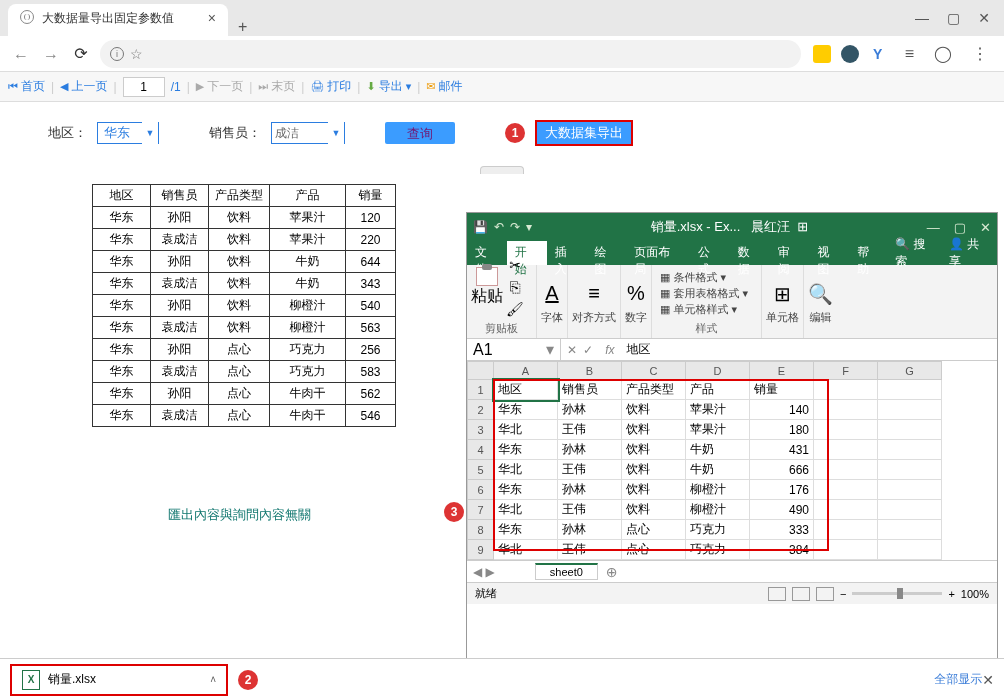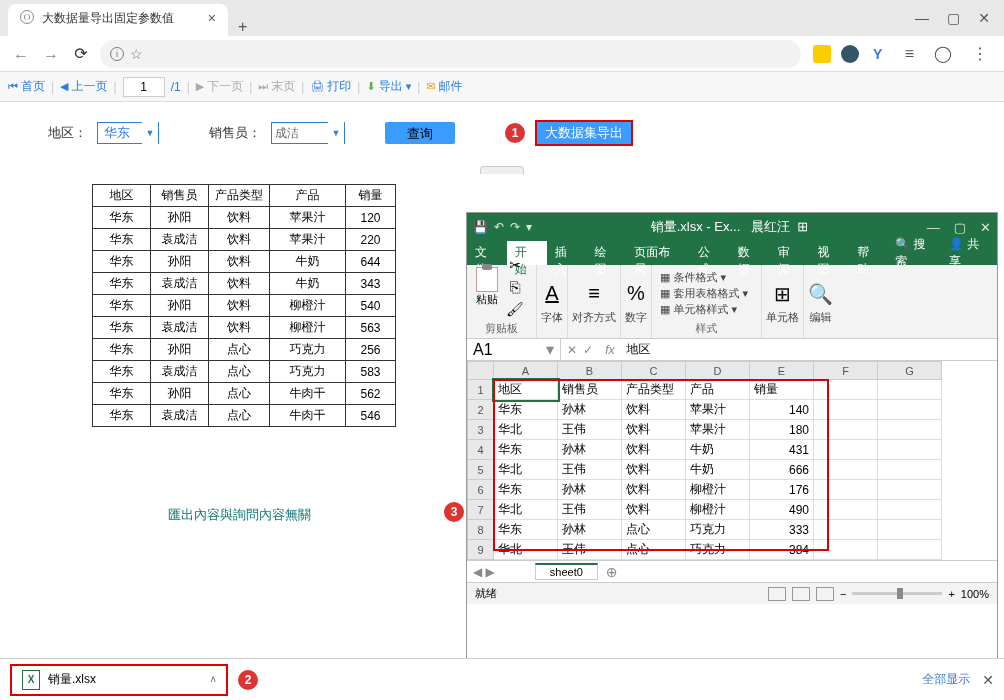--- a/index.html
+++ b/index.html
@@ -39,21 +39,21 @@
 .tb-input { width: 42px; height: 20px; border: 1px solid #ccc; text-align: center; font-size: 12px; }
 .tb-item.disabled { color: #aaa; }
 
 
 .filter-row { padding: 18px 0 10px 48px; display: flex; align-items: center; gap: 10px; font-size: 13px; }
 .filter-label { color: #333; }
 .combo { display: inline-flex; align-items: center; border: 1px solid #2b7de0; height: 22px; min-width: 62px; padding: 0 0 0 6px; color: #2b7de0; }
 .combo-arrow { width: 16px; height: 22px; background: #fff; display: flex; align-items: center; justify-content: center; color: #2b7de0; font-size: 9px; margin-left: auto; border-left: 0; }
 .combo2 { border: 1px solid #2b7de0; display: inline-flex; align-items: center; height: 22px; min-width: 74px; justify-content: space-between; }
 .combo2 input { border: none; width: 50px; height: 20px; padding: 0 3px; font-size: 12px; color: #666; outline: none; }
-.btn-blue { background: #3b9cff; color: #000000; border: none; padding: 3px 22px; height: 22px; font-size: 13px; cursor: pointer; border-radius: 2px; }
+.btn-blue { background: #3b9cff; color: #701a75; border: none; padding: 3px 22px; height: 22px; font-size: 13px; cursor: pointer; border-radius: 2px; }
 .btn-export { background: #3b9cff; color: #fff; border: 2px solid #d00; padding: 2px 8px; height: 26px; font-size: 13px; cursor: pointer; }
 .marker { width: 20px; height: 20px; background: #d33; color: #fff; border-radius: 50%; display: inline-flex; align-items: center; justify-content: center; font-size: 12px; font-weight: bold; }
 
 
 .handle-row { height: 20px; display: flex; justify-content: center; }
 .handle { width: 44px; height: 8px; background: #eee; border: 1px solid #ccc; border-bottom: none; border-radius: 4px 4px 0 0; margin-top: 10px; }
 
 
 .web-table-wrap { padding: 8px 0 0 92px; }
 table.web-table { border-collapse: collapse; }
@@ -120,21 +120,21 @@
 .view-ic { width: 18px; height: 14px; border: 1px solid #999; cursor: pointer; }
 .zoom-slider { width: 90px; height: 3px; background: #ccc; position: relative; }
 .zoom-slider::after { content: ""; position: absolute; left: 50%; top: -4px; width: 6px; height: 11px; background: #888; }
 
 
 .download-bar { position: absolute; left: 0; bottom: 0; width: 1004px; height: 42px; border-top: 1px solid #ccc; background: #fff; display: flex; align-items: center; padding: 0 10px; }
 .download-chip { border: 2px solid #d00; display: flex; align-items: center; gap: 8px; padding: 4px 10px; height: 32px; width: 218px; }
 .xlsx-icon { width: 18px; height: 20px; border: 1px solid #217346; position: relative; }
 .xlsx-icon::after { content: "X"; position: absolute; inset: 0; display: flex; align-items: center; justify-content: center; font-size: 10px; color: #217346; font-weight: bold; }
 .download-chip .chev { margin-left: auto; color: #555; font-size: 10px; cursor: pointer; }
-.dl-right { margin-left: auto; color: #3b7dd8; font-size: 12px; cursor: pointer; display: flex; align-items: center; gap: 12px; }
+.dl-right { margin-left: auto; color: #3b7dd8; font-size: 12px; cursor: pointer; display: flex; align-items: center; }
 .dl-close { color: #555; font-size: 14px; cursor: pointer; }
 </style>
 </head>
 <body>
 
 <div class="browser-titlebar">
   <div class="tab">
     <span class="tab-favicon"></span>
     <span class="tab-title">大数据量导出固定参数值</span>
     <span class="tab-close">×</span>
@@ -347,21 +347,21 @@
       <div class="rtab-right">
         <span class="rtab">🔍 搜索</span>
         <span class="rtab">👤 共享</span>
       </div>
     </div>
   <div class="excel-ribbon">
     <div class="rgroup" style="width:70px">
       <div class="rgroup-row">
         <div class="paste-big">
           <div class="paste-ic"></div>
-          <span class="lbl" style="font-size:11px">粘贴</span>
+          <span class="lbl" style="font-size:16px">粘贴</span>
         </div>
         <div style="display:flex;flex-direction:column;gap:2px">
           <span class="rsmall">✂</span>
           <span class="rsmall">⎘</span>
           <span class="rsmall">🖌</span>
         </div>
       </div>
       <div class="rgroup-label">剪贴板</div>
     </div>
     <div class="rgroup rcol">

